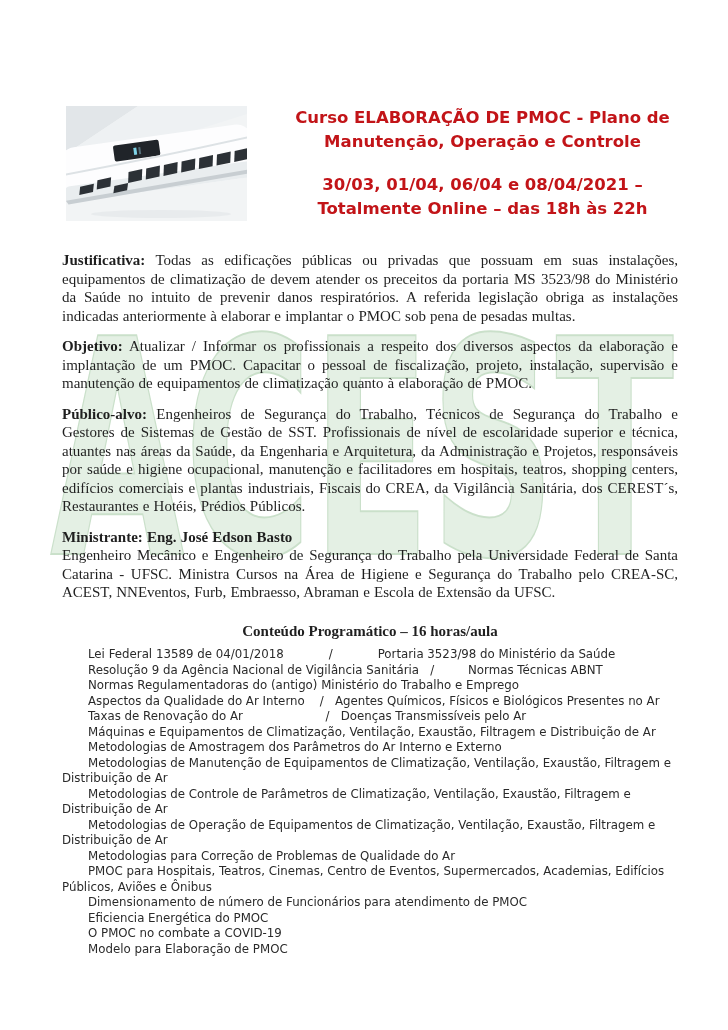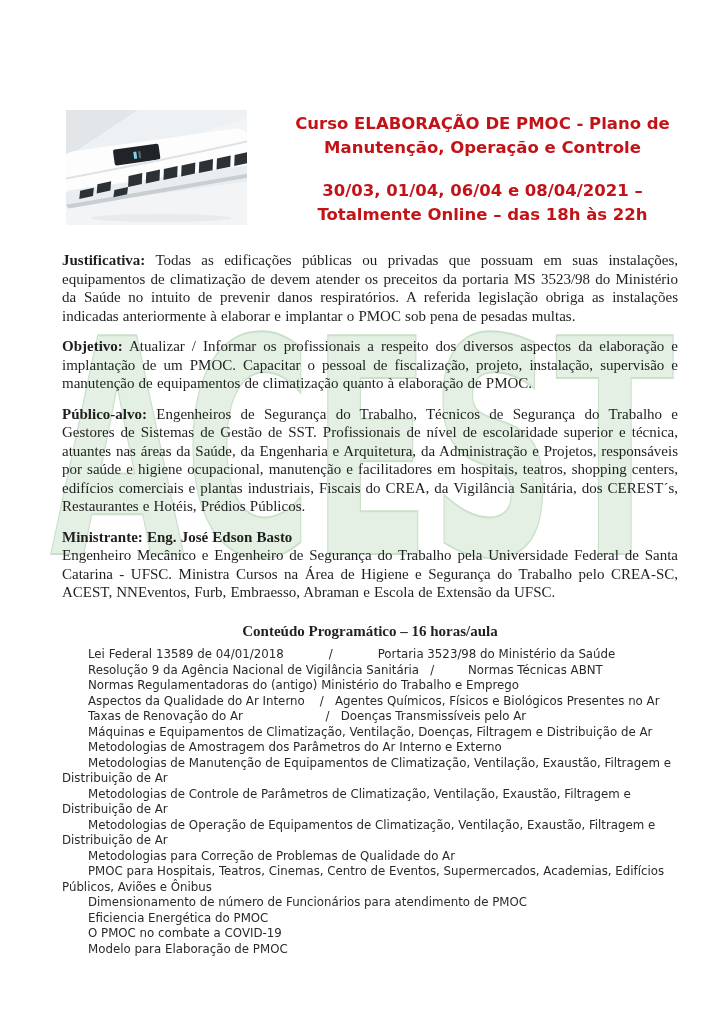--- a/index.html
+++ b/index.html
@@ -8,21 +8,21 @@
     background:#ffffff;overflow:hidden;
     font-family:"Liberation Serif", serif;color:#1f1f1f;
   }
   
   .watermark{position:absolute;left:36px;top:292px;z-index:0;pointer-events:none;}
   .watermark text{
     font-family:"DejaVu Sans", sans-serif;font-weight:bold;font-size:300px;
     fill:#dcebdc;stroke:#b9d6b9;stroke-width:2px;opacity:0.75;
   }
   
-  .header{position:absolute;top:110px;left:66px;right:44px;z-index:1;display:flex;align-items:flex-start;}
+  .header{position:absolute;top:104px;left:66px;right:44px;z-index:1;display:flex;align-items:flex-end;}
   .ac-photo{width:181px;height:115px;flex:none;display:block;}
   .titles{flex:1;padding-left:34px;padding-top:2px;text-align:center;}
   .title-block{
     font-family:"DejaVu Sans", sans-serif;font-weight:bold;
     font-size:16.5px;line-height:24px;color:#c21418;
   }
   .title-block span{display:block;}
   .title-gap{height:19px;}
   
   .body-col{position:absolute;top:251px;left:62px;width:616px;z-index:1;}
@@ -102,21 +102,21 @@
     <p class="para"><b class="lead-block">Ministrante: Eng. José Edson Basto</b><span>Engenheiro Mecânico e Engenheiro de Segurança do Trabalho pela Universidade Federal de Santa Catarina - UFSC. Ministra Cursos na Área de Higiene e Segurança do Trabalho pelo CREA-SC, ACEST, NNEventos, Furb, Embraesso, Abraman e Escola de Extensão da UFSC.</span></p>
 
     <p class="program-heading">Conteúdo Programático – 16 horas/aula</p>
 
     <div class="program-list">
       <p>Lei Federal 13589 de 04/01/2018            /            Portaria 3523/98 do Ministério da Saúde</p>
       <p>Resolução 9 da Agência Nacional de Vigilância Sanitária   /         Normas Técnicas ABNT</p>
       <p>Normas Regulamentadoras do (antigo) Ministério do Trabalho e Emprego</p>
       <p>Aspectos da Qualidade do Ar Interno    /   Agentes Químicos, Físicos e Biológicos Presentes no Ar</p>
       <p>Taxas de Renovação do Ar                      /   Doenças Transmissíveis pelo Ar</p>
-      <p>Máquinas e Equipamentos de Climatização, Ventilação, Doenças, Filtragem e Distribuição de Ar</p>
+      <p>Máquinas e Equipamentos de Climatização, Ventilação, Exaustão, Filtragem e Distribuição de Ar</p>
       <p>Metodologias de Amostragem dos Parâmetros do Ar Interno e Externo</p>
       <p>Metodologias de Manutenção de Equipamentos de Climatização, Ventilação, Exaustão, Filtragem e Distribuição de Ar</p>
       <p>Metodologias de Controle de Parâmetros de Climatização, Ventilação, Exaustão, Filtragem e Distribuição de Ar</p>
       <p>Metodologias de Operação de Equipamentos de Climatização, Ventilação, Exaustão, Filtragem e Distribuição de Ar</p>
       <p>Metodologias para Correção de Problemas de Qualidade do Ar</p>
       <p>PMOC para Hospitais, Teatros, Cinemas, Centro de Eventos, Supermercados, Academias, Edifícios Públicos, Aviões e Ônibus</p>
       <p>Dimensionamento de número de Funcionários para atendimento de PMOC</p>
       <p>Eficiencia Energética do PMOC</p>
       <p>O PMOC no combate a COVID-19</p>
       <p>Modelo para Elaboração de PMOC</p>

